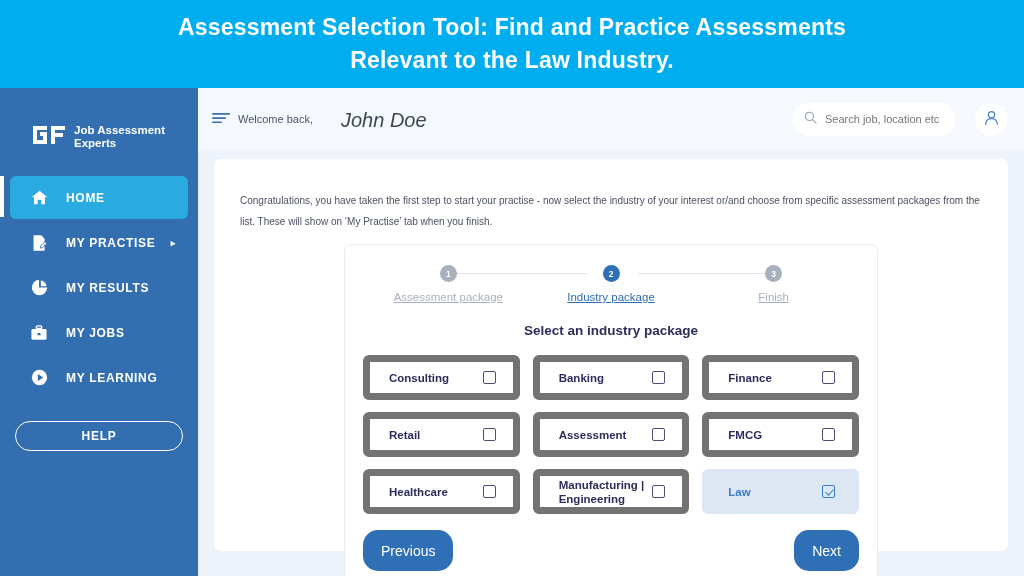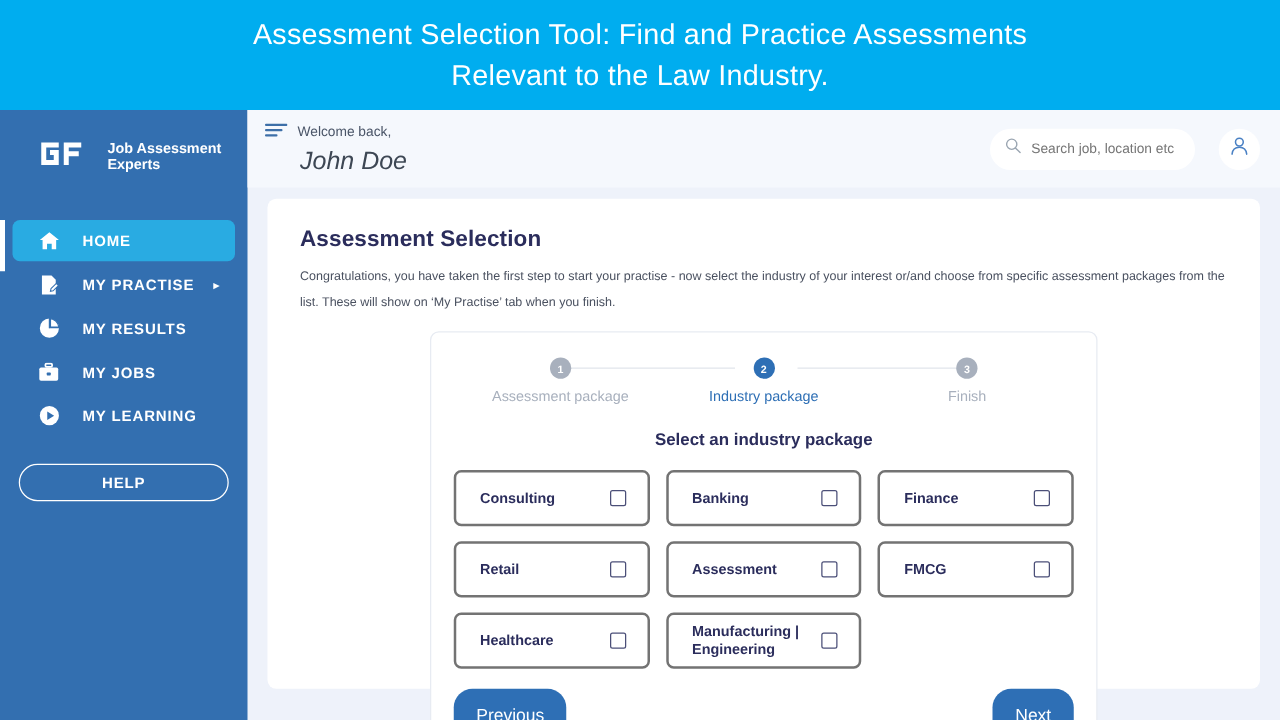--- a/index.html
+++ b/index.html
@@ -13,52 +13,52 @@
   
   .banner {
     width: 1024px; height: 88px;
     background: #00ADEF;
     display: flex; align-items: center; justify-content: center;
     text-align: center;
   }
   .banner-text {
     color: #ffffff;
     font-size: 23px;
-    font-weight: 400;
+    font-weight: 700;
     line-height: 33px;
     letter-spacing: .2px;
   }
 
   
   .shell { display: flex; width: 1024px; height: 488px; }
 
   
   .sidebar {
     width: 198px; min-width: 198px; height: 488px;
     background: #336fb0;
     position: relative;
     padding-top: 16px;
   }
   .brand {
-    display: flex; align-items: flex-start; gap: 20px;
+    display: flex; align-items: center; gap: 8px;
     padding: 9px 0 0 32px;
     height: 56px;
   }
   .logo-mark { display: block; }
   .brand-text {
     color: #ffffff;
     font-size: 11.5px;
     font-weight: 700;
     line-height: 13px;
     white-space: pre-line;
   }
   .nav { margin-top: 16px; }
   .nav-item {
     display: flex; align-items: center;
-    height: 33px;
+    height: 43px;
     padding-left: 29px;
     color: #ffffff;
     font-size: 12px;
     font-weight: 700;
     letter-spacing: .7px;
     margin-bottom: 2px;
     position: relative;
   }
   .nav-item.active {
     background: #29ABE2;
@@ -106,21 +106,21 @@
   }
 
   
   .header {
     height: 62px;
     background: #f5f8fd;
     display: flex; align-items: center;
     padding: 0 16px 0 14px;
     position: relative;
   }
-  .welcome-wrap { display: flex; flex-direction: column; }
+  .welcome-wrap { display: flex; }
   .welcome-top { display: flex; align-items: center; gap: 8px; }
   .hamburger { display: block; }
   .welcome-small {
     color: #4a5568; font-size: 11px; line-height: 12px;
   }
   .user-name {
     color: #3d4754; font-size: 20px; font-weight: 400;
     line-height: 26px; margin-left: 28px; margin-top: 1px; font-style: italic;
   }
   .header-right {
@@ -188,20 +188,21 @@
   .step-dot {
     width: 17px; height: 17px; border-radius: 50%;
     background: #a8b0bd;
     color: #ffffff; font-size: 8.5px; font-weight: 700;
     display: flex; align-items: center; justify-content: center;
   }
   .step.active .step-dot { background: #2e6fb5; }
   .step-label {
     margin-top: 9px; font-size: 11.5px; color: #a8b0bd;
     white-space: nowrap;
+    text-decoration: underline;
   }
   .step.active .step-label { color: #2e6fb5; }
   .step-line {
     position: absolute; top: 8px; height: 1px;
     background: #e1e5ec; z-index: 1;
   }
   .line-a { left: 93px; right: 271px; }
   .line-b { left: 275px; right: 93px; }
 
   .select-heading {
@@ -210,21 +211,21 @@
   }
 
   .grid {
     display: grid;
     grid-template-columns: repeat(3, 1fr);
     gap: 12px 13px;
     margin-top: 17px;
   }
   .tile {
     height: 45px;
-    border: 2px solid #737373;
+    border: 7px solid #737373;
     border-radius: 6px;
     background: #ffffff;
     display: flex; align-items: center; justify-content: space-between;
     padding: 0 17px 0 19px;
   }
   .tile.selected {
     background: #dde7f3;
     border-color: #dde7f3;
   }
   .tile-label {
@@ -384,21 +385,20 @@
               <path d="M2.8 16.2 C3.2 11.9 6 10.3 9 10.3 C12 10.3 14.8 11.9 15.2 16.2" fill="none" stroke="#4a81c4" stroke-width="1.3" stroke-linecap="round"></path>
             </svg>
           </span>
         </div>
       </div>
     </div>
 
     <div class="main">
       <div class="panel">
 
-        <div class="page-title">Assessment Selection</div>
         <div class="page-desc">Congratulations, you have taken the first step to start your practise - now select the industry of your interest or/and choose from specific assessment packages from the list. These will show on ‘My Practise’ tab when you finish.</div>
 
         <div class="wizard">
 
           <div class="stepper">
             <div class="step-line line-a"></div>
             <div class="step-line line-b"></div>
 
             <div class="step">
               <div class="step-dot">1</div>
@@ -442,20 +442,24 @@
             <div class="tile">
               <span class="tile-label">FMCG</span>
               <span class="cbox"></span>
             </div>
             <div class="tile">
               <span class="tile-label">Healthcare</span>
               <span class="cbox"></span>
             </div>
             <div class="tile">
               <span class="tile-label">Manufacturing | Engineering</span>
+              <span class="cbox"></span>
+            </div>
+            <div class="tile selected">
+              <span class="tile-label">Law</span>
               <span class="cbox"></span>
             </div>
           </div>
 
           <div class="wizard-actions">
             <button class="btn">Previous</button>
             <button class="btn">Next</button>
           </div>
         </div>
 

